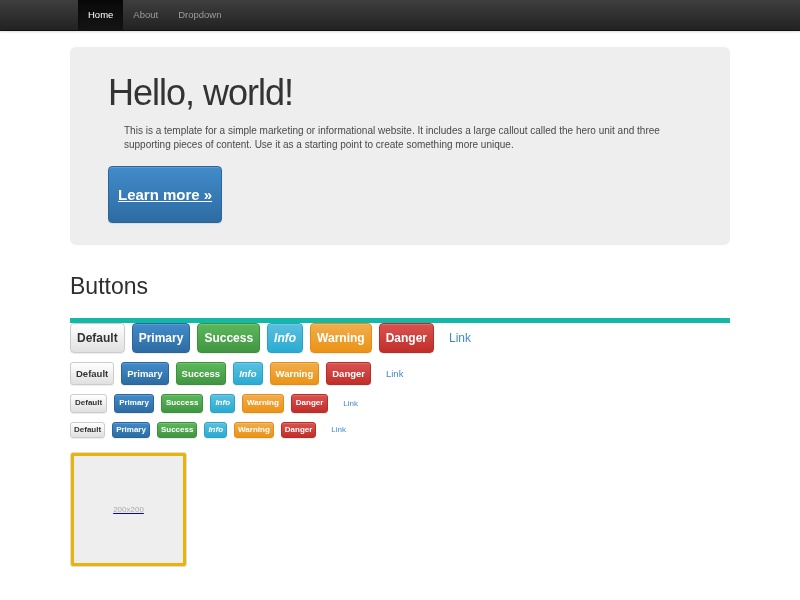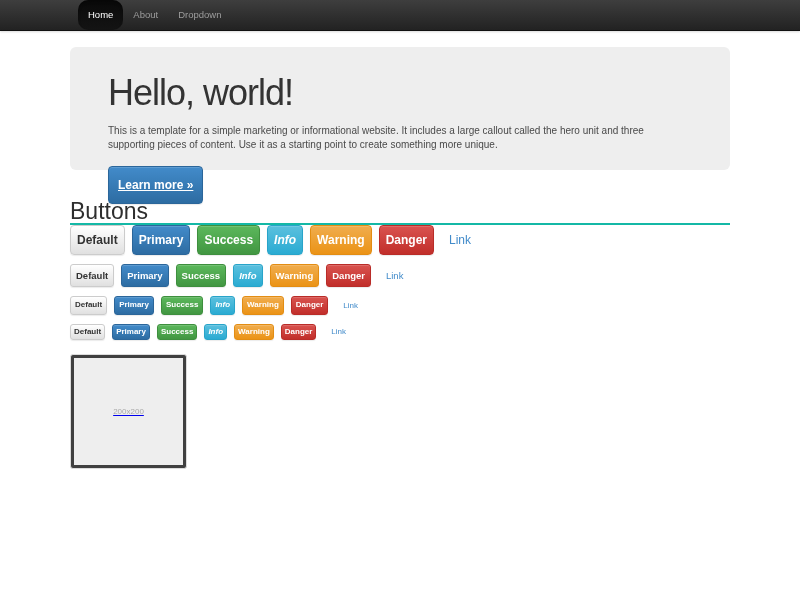--- a/index.html
+++ b/index.html
@@ -9,67 +9,67 @@
   
   .navbar { height: 31px; background: linear-gradient(#3e3e3e, #222);
     border-bottom: 1px solid #111; box-shadow: 0 1px 2px rgba(0,0,0,.15); }
   .navbar-inner { width: 660px; margin: 0 auto; display: flex; align-items: stretch; height: 100%; }
   .brand { font-size: 11.5px; color: #b0b0b0; line-height: 30px; padding: 0 2px;
     text-decoration: none; }
   .nav { display: flex; margin-left: 8px; }
   .nav-item { font-size: 9.5px; color: #9d9d9d; line-height: 30px; padding: 0 10px;
     text-decoration: none; display: flex; align-items: center; gap: 4px; }
   .nav-item.active { color: #fff; background: linear-gradient(#090909, #141414);
-    box-shadow: inset 0 2px 3px rgba(0,0,0,.25); border-radius: 10px; }
+    box-shadow: inset 0 2px 3px rgba(0,0,0,.25); }
   .caret { display: inline-block; width: 0; height: 0; border-left: 3px solid transparent;
     border-right: 3px solid transparent; border-top: 3.5px solid #9d9d9d; }
 
   
   .container { width: 660px; margin: 0 auto; }
 
   
   .jumbotron { margin-top: 16px; background: #eee; border-radius: 6px;
-    padding: 27px 38px 22px 38px; height: 123px; }
+    padding: 27px 38px 22px 38px; height: 198px; }
   .jumbotron h1 { font-size: 36px; font-weight: 500; letter-spacing: -1px;
     color: #333; line-height: 1.05; }
   .jumbotron p { font-size: 10px; line-height: 1.45; color: #494949;
-    margin: 12px 0 13px; max-width: 590px; }
+    margin: 12px 16px 13px; max-width: 590px; }
   .btn { display: inline-block; border: 1px solid; border-radius: 4px;
     font-family: "Liberation Sans", sans-serif; font-weight: bold; line-height: 1;
     text-align: center; cursor: pointer;
     box-shadow: inset 0 1px 0 rgba(255,255,255,.15), 0 1px 1px rgba(0,0,0,.08); }
   .btn-primary { background: linear-gradient(#428bca, #2d6ca2); border-color: #2b669a; color: #fff; }
   .btn-default { background: linear-gradient(#ffffff, #e0e0e0); border-color: #ccc; color: #333; }
   .btn-success { background: linear-gradient(#5cb85c, #419641); border-color: #3e8f3e; color: #fff; }
   .btn-info    { background: linear-gradient(#5bc0de, #2aabd2); border-color: #28a4c9; color: #fff; font-style: italic; }
   .btn-warning { background: linear-gradient(#f0ad4e, #eb9316); border-color: #e38d13; color: #fff; }
   .btn-danger  { background: linear-gradient(#d9534f, #c12e2a); border-color: #b92c28; color: #fff; }
-  .cta { font-size: 12px; padding: 12px 9px; }
+  .cta { font-size: 15px; padding: 20px 9px; }
 
   
-  .page-header { margin-top: 30px; padding-bottom: 0; border-bottom: 2px solid #14b8a6; }
+  .page-header { margin-top: 30px; padding-bottom: 20px; border-bottom: 5px solid #14b8a6; }
   .page-header h2 { font-size: 23px; font-weight: 500; color: #2e2e2e; line-height: 1; }
 
   
   .btn-row { display: flex; align-items: center; gap: 7px; margin-bottom: 9px; }
   .btn-row:first-of-type { margin-top: 13px; }
   .size-lg .btn { font-size: 12px; padding: 8px 6px; border-radius: 4px; }
   .size-md .btn { font-size: 9.5px; padding: 5.5px 5px; border-radius: 3px; }
   .size-sm .btn { font-size: 8px; padding: 4.5px 4px; border-radius: 3px; }
   .size-xs .btn { font-size: 8px; padding: 3px 3px; border-radius: 3px; }
   .btn-link { color: #428bca; text-decoration: none; font-weight: normal; margin-left: 8px; }
   .size-lg .btn-link { font-size: 12px; }
   .size-md .btn-link { font-size: 9.5px; }
   .size-sm .btn-link { font-size: 8px; }
   .size-xs .btn-link { font-size: 8px; }
 
   
   .thumb-row { margin-top: 14px; }
   .thumbnail { width: 117px; height: 115px; border: 1px solid #ddd; border-radius: 3px;
-    padding: 3px; background: #404040; }
+    padding: 3px; background: #eab308; }
   .thumb-img { width: 100%; height: 100%; background: #eee; display: flex;
     align-items: center; justify-content: center; }
   .thumb-img span { font-size: 8px; color: #aaa; }
 </style>
 </head>
 <body>
 
 <nav class="navbar">
   <div class="navbar-inner">
     <div class="nav">

